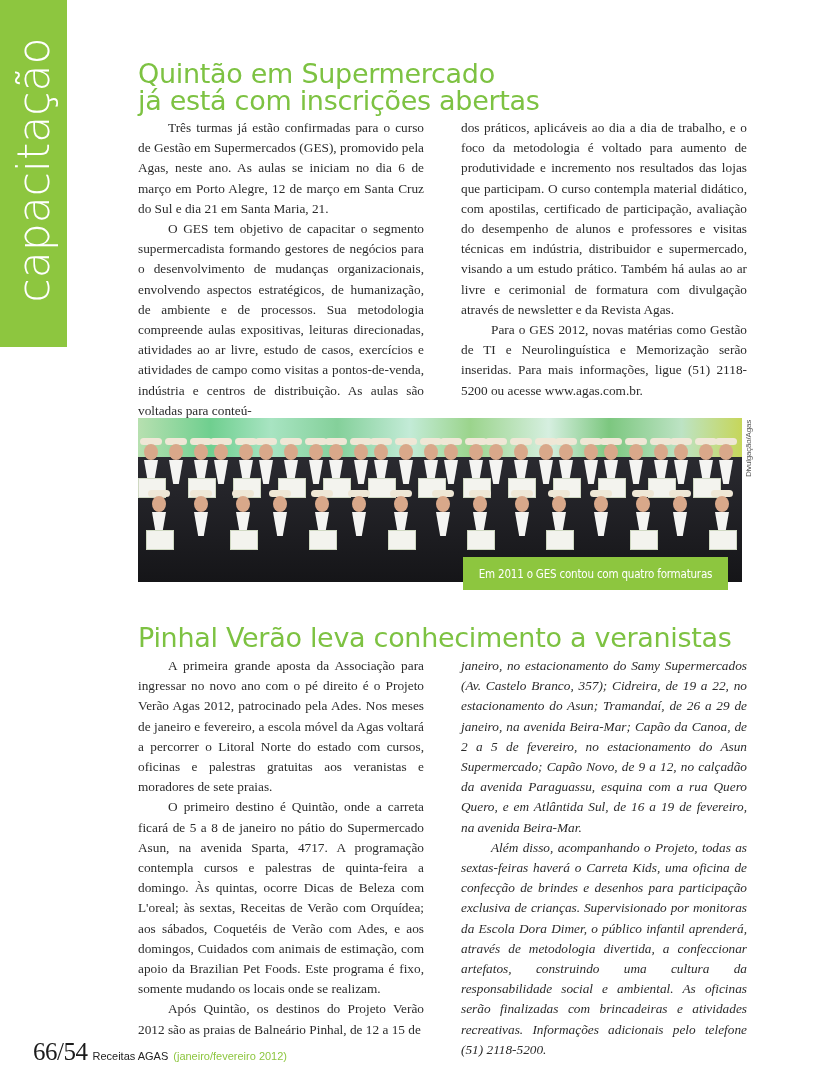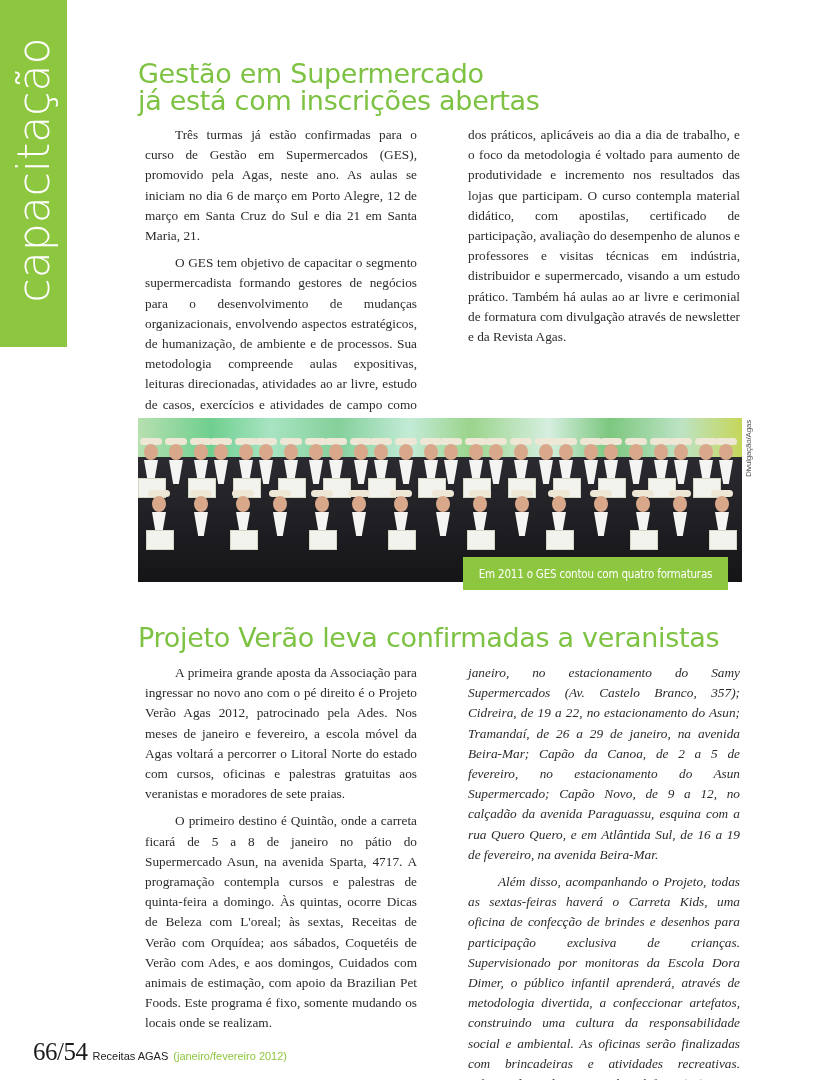--- a/index.html
+++ b/index.html
@@ -6,21 +6,21 @@
   body { width: 825px; height: 1080px; position: relative; overflow: hidden; font-family: "DejaVu Serif", serif; color: #2a2a2a; }
 
   .section-tab { position: absolute; left: 0; top: 0; width: 67px; height: 347px; background: #8dc63f; }
   .section-tab-label { position: absolute; left: 33px; top: 170px; transform: translate(-50%, -50%) rotate(-90deg); white-space: nowrap; color: #ffffff; font-family: "DejaVu Sans", sans-serif; font-weight: 300; font-size: 44px; letter-spacing: 0px; }
 
   .headline { position: absolute; color: #7dc242; font-family: "DejaVu Sans", sans-serif; font-weight: normal; line-height: 1.0; margin: 0; letter-spacing: -0.3px; }
   .headline-1 { left: 138px; top: 60px; font-size: 27px; }
   .headline-2 { left: 138px; top: 624px; font-size: 27px; }
 
   .col { position: absolute; font-family: "Liberation Serif", serif; font-size: 13.3px; line-height: 20.2px; color: #2b2b2b; text-align: justify; }
-  .col p { margin: 7px; text-indent: 30px; }
+  .col p { margin: 0; text-indent: 30px; }
   .col p.noindent { text-indent: 0; }
   .a1c1 { left: 138px; top: 118px; width: 286px; }
   .a1c2 { left: 461px; top: 118px; width: 286px; }
   .a2c1 { left: 138px; top: 656px; width: 286px; }
   .a2c2 { left: 461px; top: 656px; width: 286px; font-style: italic; }
 
   .photo { position: absolute; left: 138px; top: 418px; width: 604px; height: 164px; overflow: hidden;
     background: linear-gradient(90deg, #b7e0b0 0%, #6fcf8f 12%, #a8e4c2 22%, #84d09a 33%, #c3ebd7 45%, #9bd48c 55%, #d6efe0 68%, #7cc77f 78%, #bde3c4 90%, #c6d65a 100%); }
   .photo .crowd { position: absolute; left: 0; right: 0; bottom: 0; height: 125px; background: linear-gradient(180deg, #2a2a30 0%, #151518 100%); }
   .photo .face { position: absolute; width: 14px; height: 16px; border-radius: 50%; background: #d9a88a; }
@@ -37,29 +37,30 @@
 </style>
 </head>
 <body>
 
 <div class="section-tab">
   <div class="section-tab-label">capacitação</div>
 </div>
 
 <article>
   <h1 class="headline headline-1">
-    <span>Gestão em Supermercado</span><br>
+    <span>Quintão em Supermercado</span><br>
     <span>já está com inscrições abertas</span>
   </h1>
   <div class="col a1c1">
     <p>Três turmas já estão confirmadas para o curso de Gestão em Supermercados (GES), promovido pela Agas, neste ano. As aulas se iniciam no dia 6 de março em Porto Alegre, 12 de março em Santa Cruz do Sul e dia 21 em Santa Maria, 21.</p>
     <p>O GES tem objetivo de capacitar o segmento supermercadista formando gestores de negócios para o desenvolvimento de mudanças organizacionais, envolvendo aspectos estratégicos, de humanização, de ambiente e de processos. Sua metodologia compreende aulas expositivas, leituras direcionadas, atividades ao ar livre, estudo de casos, exercícios e atividades de campo como visitas a pontos-de-venda, indústria e centros de distribuição. As aulas são voltadas para conteú-</p>
   </div>
   <div class="col a1c2">
     <p class="noindent">dos práticos, aplicáveis ao dia a dia de trabalho, e o foco da metodologia é voltado para aumento de produtividade e incremento nos resultados das lojas que participam. O curso contempla material didático, com apostilas, certificado de participação, avaliação do desempenho de alunos e professores e visitas técnicas em indústria, distribuidor e supermercado, visando a um estudo prático. Também há aulas ao ar livre e cerimonial de formatura com divulgação através de newsletter e da Revista Agas.</p>
+    <p>Para o GES 2012, novas matérias como Gestão de TI e Neurolinguística e Memorização serão inseridas. Para mais informações, ligue (51) 2118-5200 ou acesse www.agas.com.br.</p>
   </div>
 </article>
 
 <figure style="margin:0">
   <div class="photo" id="photo" title="Graduation group photo of GES students in gowns and caps holding certificates">
     <div class="crowd"></div>
   <div class="cap" style="left: 2px; top: 20px;"></div>
       <div class="face" style="left: 6px; top: 26px;"></div>
       <div class="collar" style="left: 6px; top: 42px;"></div>
       <div class="cert" style="left: 0px; top: 60px;"></div>
@@ -202,24 +203,25 @@
       <div class="cap" style="left: 573px; top: 72px;"></div>
       <div class="face" style="left: 577px; top: 78px;"></div>
       <div class="collar" style="left: 577px; top: 94px;"></div>
       <div class="cert" style="left: 571px; top: 112px;"></div>
     </div>
   <div class="photo-credit">Divulgação/Agas</div>
   <figcaption class="caption-box">Em 2011 o GES contou com quatro formaturas</figcaption>
 </figure>
 
 <article>
-  <h1 class="headline headline-2">Projeto Verão leva confirmadas a veranistas</h1>
+  <h1 class="headline headline-2">Pinhal Verão leva conhecimento a veranistas</h1>
   <div class="col a2c1">
     <p>A primeira grande aposta da Associação para ingressar no novo ano com o pé direito é o Projeto Verão Agas 2012, patrocinado pela Ades. Nos meses de janeiro e fevereiro, a escola móvel da Agas voltará a percorrer o Litoral Norte do estado com cursos, oficinas e palestras gratuitas aos veranistas e moradores de sete praias.</p>
     <p>O primeiro destino é Quintão, onde a carreta ficará de 5 a 8 de janeiro no pátio do Supermercado Asun, na avenida Sparta, 4717. A programação contempla cursos e palestras de quinta-feira a domingo. Às quintas, ocorre Dicas de Beleza com L'oreal; às sextas, Receitas de Verão com Orquídea; aos sábados, Coquetéis de Verão com Ades, e aos domingos, Cuidados com animais de estimação, com apoio da Brazilian Pet Foods. Este programa é fixo, somente mudando os locais onde se realizam.</p>
+    <p>Após Quintão, os destinos do Projeto Verão 2012 são as praias de Balneário Pinhal, de 12 a 15 de</p>
   </div>
   <div class="col a2c2">
     <p class="noindent">janeiro, no estacionamento do Samy Supermercados (Av. Castelo Branco, 357); Cidreira, de 19 a 22, no estacionamento do Asun; Tramandaí, de 26 a 29 de janeiro, na avenida Beira-Mar; Capão da Canoa, de 2 a 5 de fevereiro, no estacionamento do Asun Supermercado; Capão Novo, de 9 a 12, no calçadão da avenida Paraguassu, esquina com a rua Quero Quero, e em Atlântida Sul, de 16 a 19 de fevereiro, na avenida Beira-Mar.</p>
     <p>Além disso, acompanhando o Projeto, todas as sextas-feiras haverá o Carreta Kids, uma oficina de confecção de brindes e desenhos para participação exclusiva de crianças. Supervisionado por monitoras da Escola Dora Dimer, o público infantil aprenderá, através de metodologia divertida, a confeccionar artefatos, construindo uma cultura da responsabilidade social e ambiental. As oficinas serão finalizadas com brincadeiras e atividades recreativas. Informações adicionais pelo telefone (51) 2118-5200.</p>
   </div>
 </article>
 
 <footer class="footer">
   <span class="folio">66/54</span>
   <span class="mag-name">Receitas AGAS</span>

